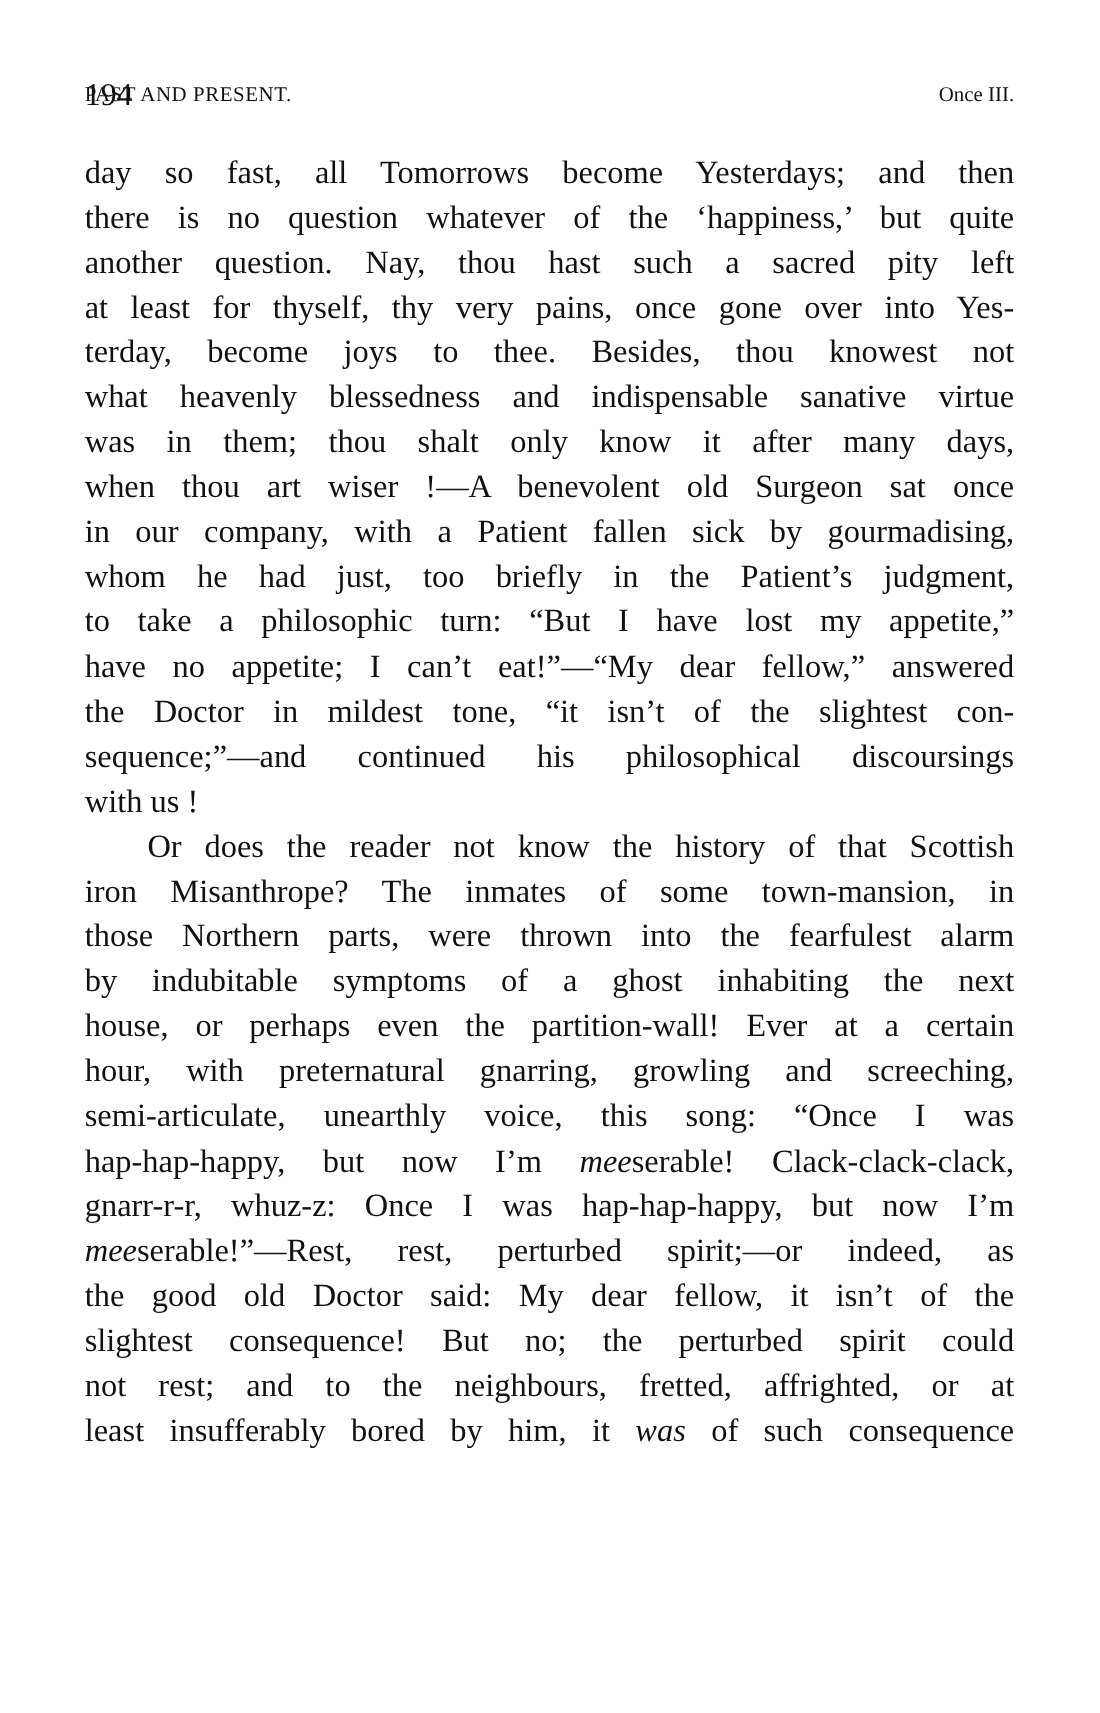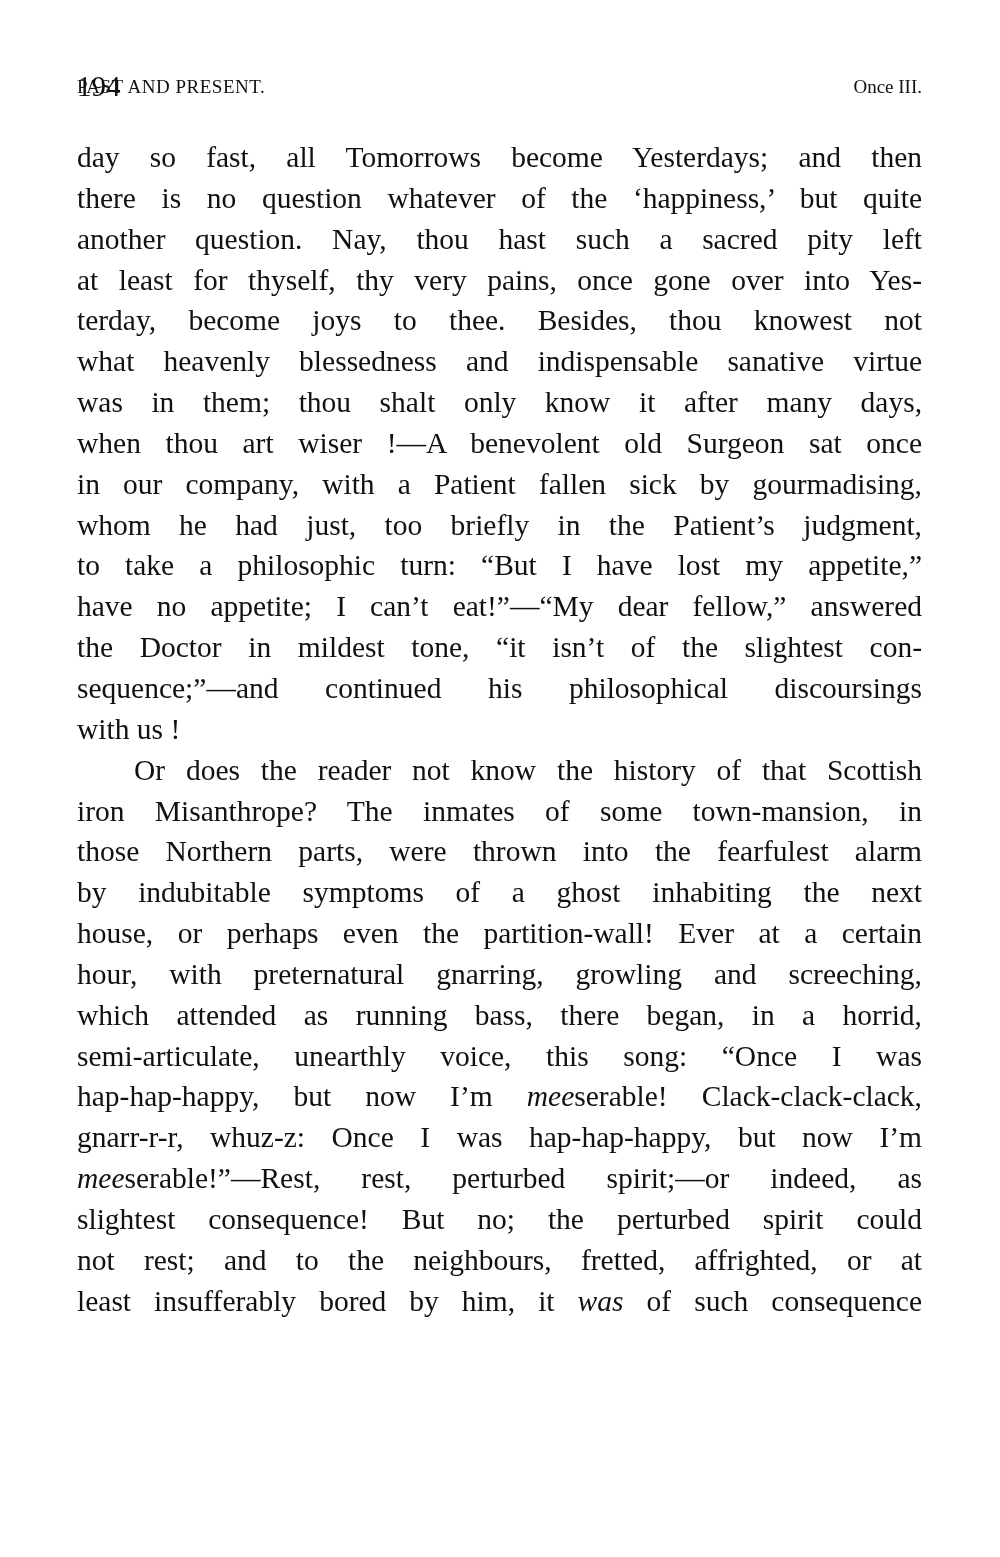--- a/index.html
+++ b/index.html
@@ -39,22 +39,22 @@
       <div class="line">have no appetite; I can’t eat!”—“My dear fellow,” answered</div>
       <div class="line">the Doctor in mildest tone, “it isn’t of the slightest con-</div>
       <div class="line">sequence;”—and continued his philosophical discoursings</div>
       <div class="line last">with us !</div>
       <div class="line indent">Or does the reader not know the history of that Scottish</div>
       <div class="line">iron Misanthrope?  The inmates of some town-mansion, in</div>
       <div class="line">those Northern parts, were thrown into the fearfulest alarm</div>
       <div class="line">by indubitable symptoms of a ghost inhabiting the next</div>
       <div class="line">house, or perhaps even the partition-wall! Ever at a certain</div>
       <div class="line">hour, with preternatural gnarring, growling and screeching,</div>
-      <div class="line">which attended as running bass, there began, in a horrid,</div>
       <div class="line">semi-articulate, unearthly voice, this song: “Once I was</div>
       <div class="line"><span>hap-hap-happy, but now I’m </span><span class="it">mee</span><span>serable!  Clack-clack-clack,</span></div>
       <div class="line">gnarr-r-r, whuz-z: Once I was hap-hap-happy, but now I’m</div>
       <div class="line"><span></span><span class="it">mee</span><span>serable!”—Rest, rest, perturbed spirit;—or indeed, as</span></div>
+      <div class="line">the good old Doctor said: My dear fellow, it isn’t of the</div>
       <div class="line">slightest consequence!  But no; the perturbed spirit could</div>
       <div class="line">not rest; and to the neighbours, fretted, affrighted, or at</div>
       <div class="line"><span>least insufferably bored by him, it </span><span class="it">was</span><span> of such consequence</span></div>
     </div>
 </div>
 
 </body></html>

